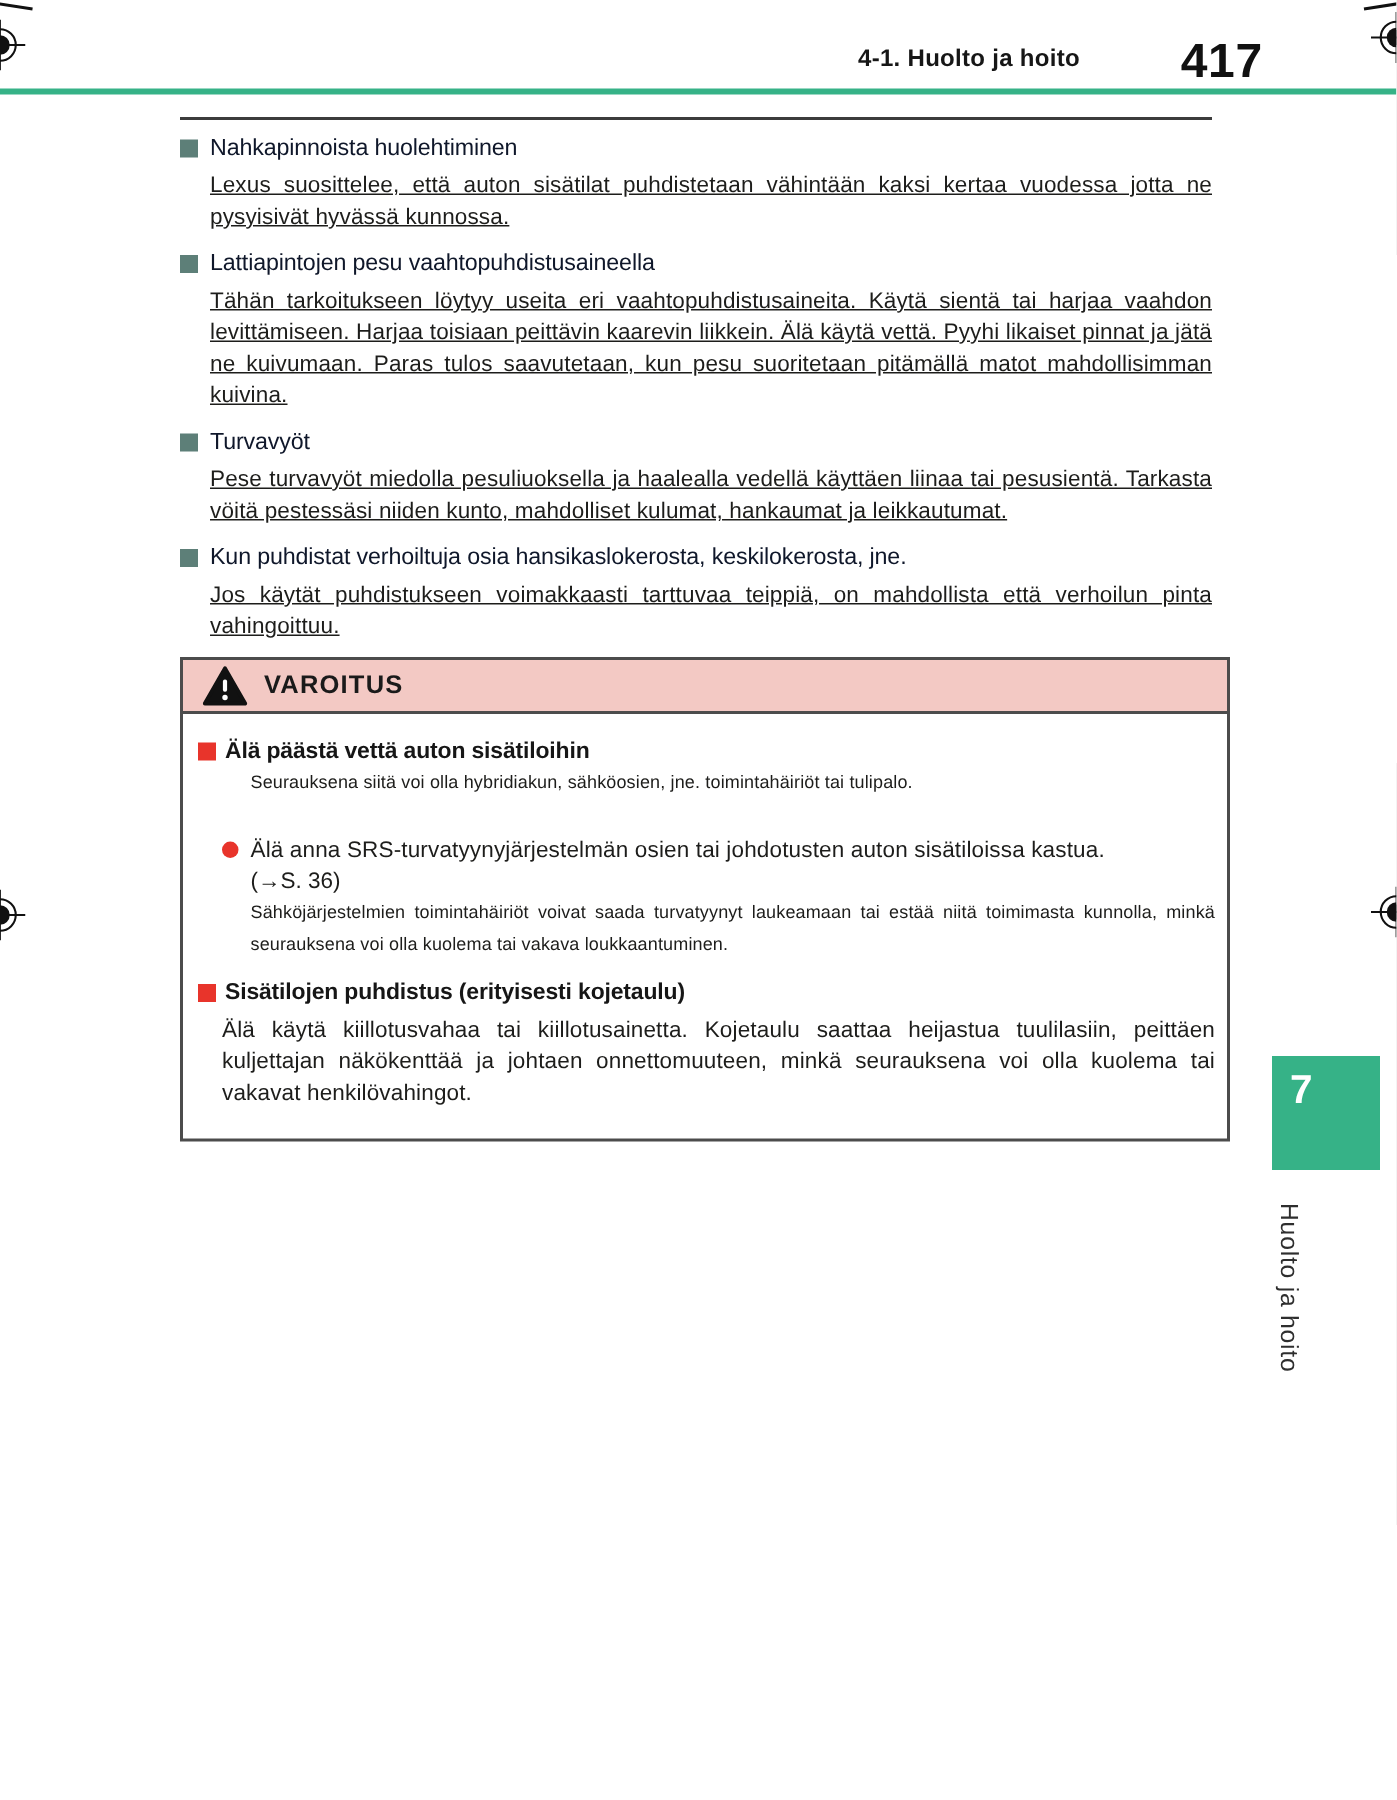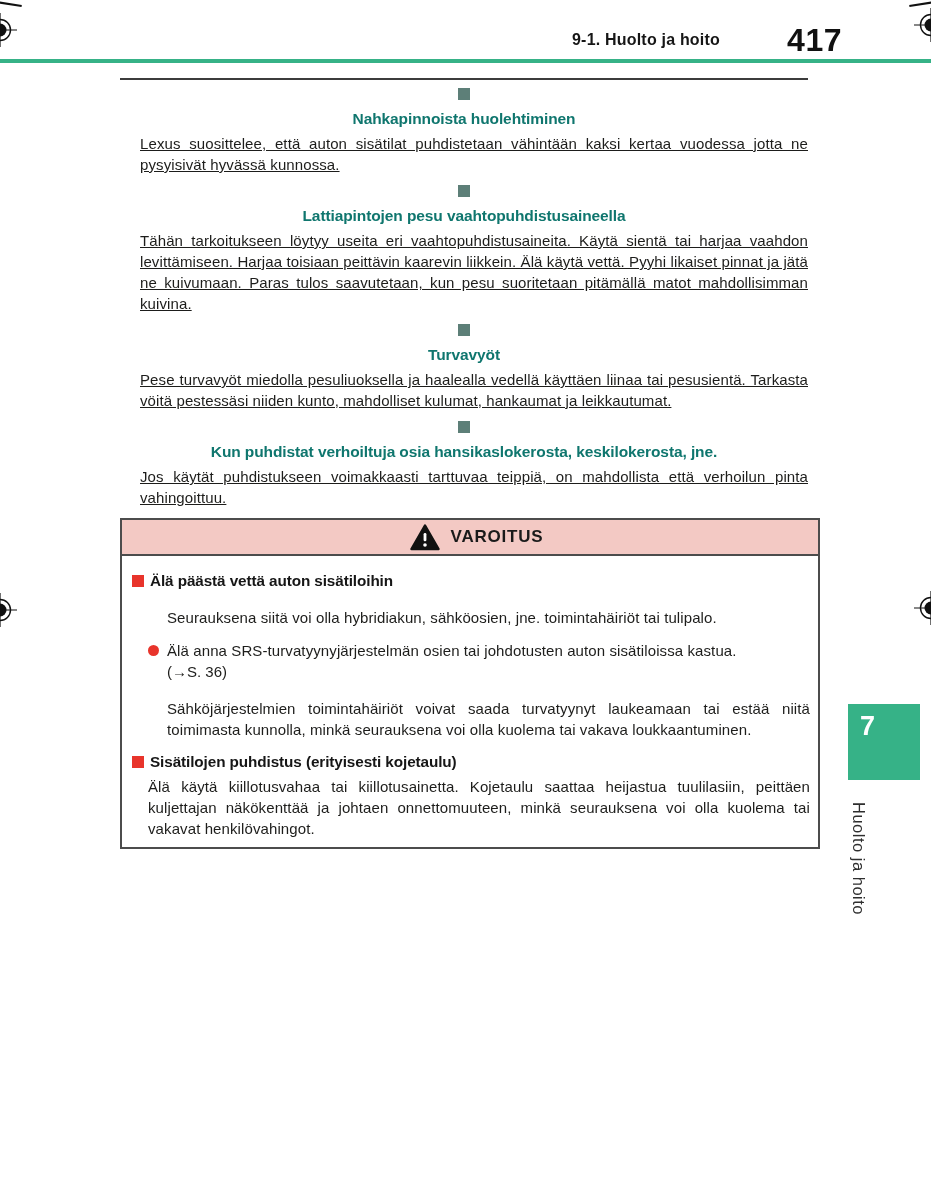--- a/index.html
+++ b/index.html
@@ -30,51 +30,51 @@
     font-size:32px; font-weight:800; letter-spacing:0.5px; color:#111;
   }
   .green-rule { position:absolute; top:59px; left:0; width:100%; height:4px; }
 
   
   .content { position:absolute; left:120px; top:78px; width:688px; }
   .content-rule { width:688px; height:2px; background:#3c3c3c; margin-bottom:8px; }
 
   .sec-heading {
     display:flex; align-items:center; gap:8px;
-    font-size:15.5px; font-weight:700; color:#0f766e;
-    margin:8px 0 4px 0; line-height:21px; letter-spacing:-0.1px;flex-direction:column;
+    font-size:15.5px; font-weight:400; color:#0f172a;
+    margin:8px 0 4px 0; line-height:21px; letter-spacing:-0.1px;
   }
   .sq-bullet { flex:0 0 auto; width:12px; height:12px; }
   .sec-body {
     margin:0 0 10px 20px; font-size:15px; line-height:21px;
     text-align:justify; color:#1d1d1b; letter-spacing:0.1px;text-decoration:underline;
   }
 
   
   .warnbox {
     width:700px; margin-top:10px; border:2px solid #4c4c4c; background:#fff;
   }
   .warn-header {
     height:36px; display:flex; align-items:center; gap:11px;
     padding-left:13px; border-bottom:2px solid #4c4c4c;
-    font-size:17px; font-weight:600; letter-spacing:0.8px; color:#1a1a1a;justify-content:center;
+    font-size:17px; font-weight:600; letter-spacing:0.8px; color:#1a1a1a;
   }
   .warn-tri { flex:0 0 auto; display:block; }
-  .warn-content { padding:6px 8px 8px 10px; }
+  .warn-content { padding:6px 8px 20px 10px; }
   .warn-item-heading {
     display:flex; align-items:center; gap:6px;
     font-size:15.3px; font-weight:700; color:#161616;
     line-height:21px; margin-top:8px; letter-spacing:-0.1px;
   }
   .warn-item-heading .sq-red { flex:0 0 auto; width:12px; height:12px; }
   .warn-bullet { display:flex; gap:8px; margin:6px 0 0 16px; }
   .dot-red { flex:0 0 auto; width:11px; height:11px; border-radius:50%; margin-top:5px; }
   .warn-bullet-text { font-size:15px; line-height:21px; text-align:justify; letter-spacing:0.1px; }
   .warn-ref { margin:0 0 0 35px; font-size:15px; line-height:21px; }
-  .warn-note { margin:16px 0 0 35px; font-size:15px; line-height:21px; text-align:justify; letter-spacing:0.1px; }
+  .warn-note { margin:0 0 0 35px; font-size:12px; line-height:21px; text-align:justify; letter-spacing:0.1px; }
   .warn-item-body { margin:4px 0 0 16px; font-size:15px; line-height:21px; text-align:justify; letter-spacing:0.1px; }
 
   
   .chapter-tab {
     position:absolute; left:848px; top:704px; width:72px; height:76px;
     color:#ffffff;
   }
   .chapter-tab .num { margin:7px 0 0 12px; font-size:27px; font-weight:600; }
   .chapter-vlabel {
     position:absolute; left:849px; top:802px; height:140px;
@@ -112,21 +112,21 @@
     <circle cx="17" cy="17" r="5" fill="#111"></circle>
   </svg>
   <svg class="reg-mark reg-right-mid" viewBox="0 0 34 34">
     <line x1="0" y1="17" x2="34" y2="17" stroke="#111" stroke-width="1.2"></line>
     <line x1="17" y1="0" x2="17" y2="34" stroke="#111" stroke-width="1.2"></line>
     <circle cx="17" cy="17" r="10.5" fill="none" stroke="#111" stroke-width="1.4"></circle>
     <path d="M17 10.5 A6.5 6.5 0 0 0 17 23.5 Z" fill="#111"></path>
     <circle cx="17" cy="17" r="5" fill="#111"></circle>
   </svg>
 
-  <div class="header-title">9-1. Huolto ja hoito</div>
+  <div class="header-title">4-1. Huolto ja hoito</div>
   <div class="page-number">417</div>
   <div class="green-rule" style="background:#36b287"></div>
 
   <div class="content">
     <div class="content-rule"></div>
 
     <div class="sec-heading">
       <span class="sq-bullet" style="background:#5d7f78"></span>
       <span>Nahkapinnoista huolehtiminen</span>
     </div>
@@ -162,21 +162,21 @@
 
       <div class="warn-content">
 
         <div class="warn-item-heading">
           <span class="sq-red" style="background:#e8342b"></span>
           <span>Älä päästä vettä auton sisätiloihin</span>
         </div>
 
         <div class="warn-note">Seurauksena siitä voi olla hybridiakun, sähköosien, jne. toimintahäiriöt tai tulipalo.</div>
 
-        <div class="warn-bullet" style="margin-top:12px">
+        <div class="warn-bullet" style="margin-top:24px">
           <span class="dot-red" style="background:#e8342b"></span>
           <span class="warn-bullet-text">Älä anna SRS-turvatyynyjärjestelmän osien tai johdotusten auton sisätiloissa kastua.</span>
         </div>
         <div class="warn-ref">(→S. 36)</div>
         <div class="warn-note">Sähköjärjestelmien toimintahäiriöt voivat saada turvatyynyt laukeamaan tai estää niitä toimimasta kunnolla, minkä seurauksena voi olla kuolema tai vakava loukkaantuminen.</div>
 
         <div class="warn-item-heading" style="margin-top:11px">
           <span class="sq-red" style="background:#e8342b"></span>
           <span>Sisätilojen puhdistus (erityisesti kojetaulu)</span>
         </div>

